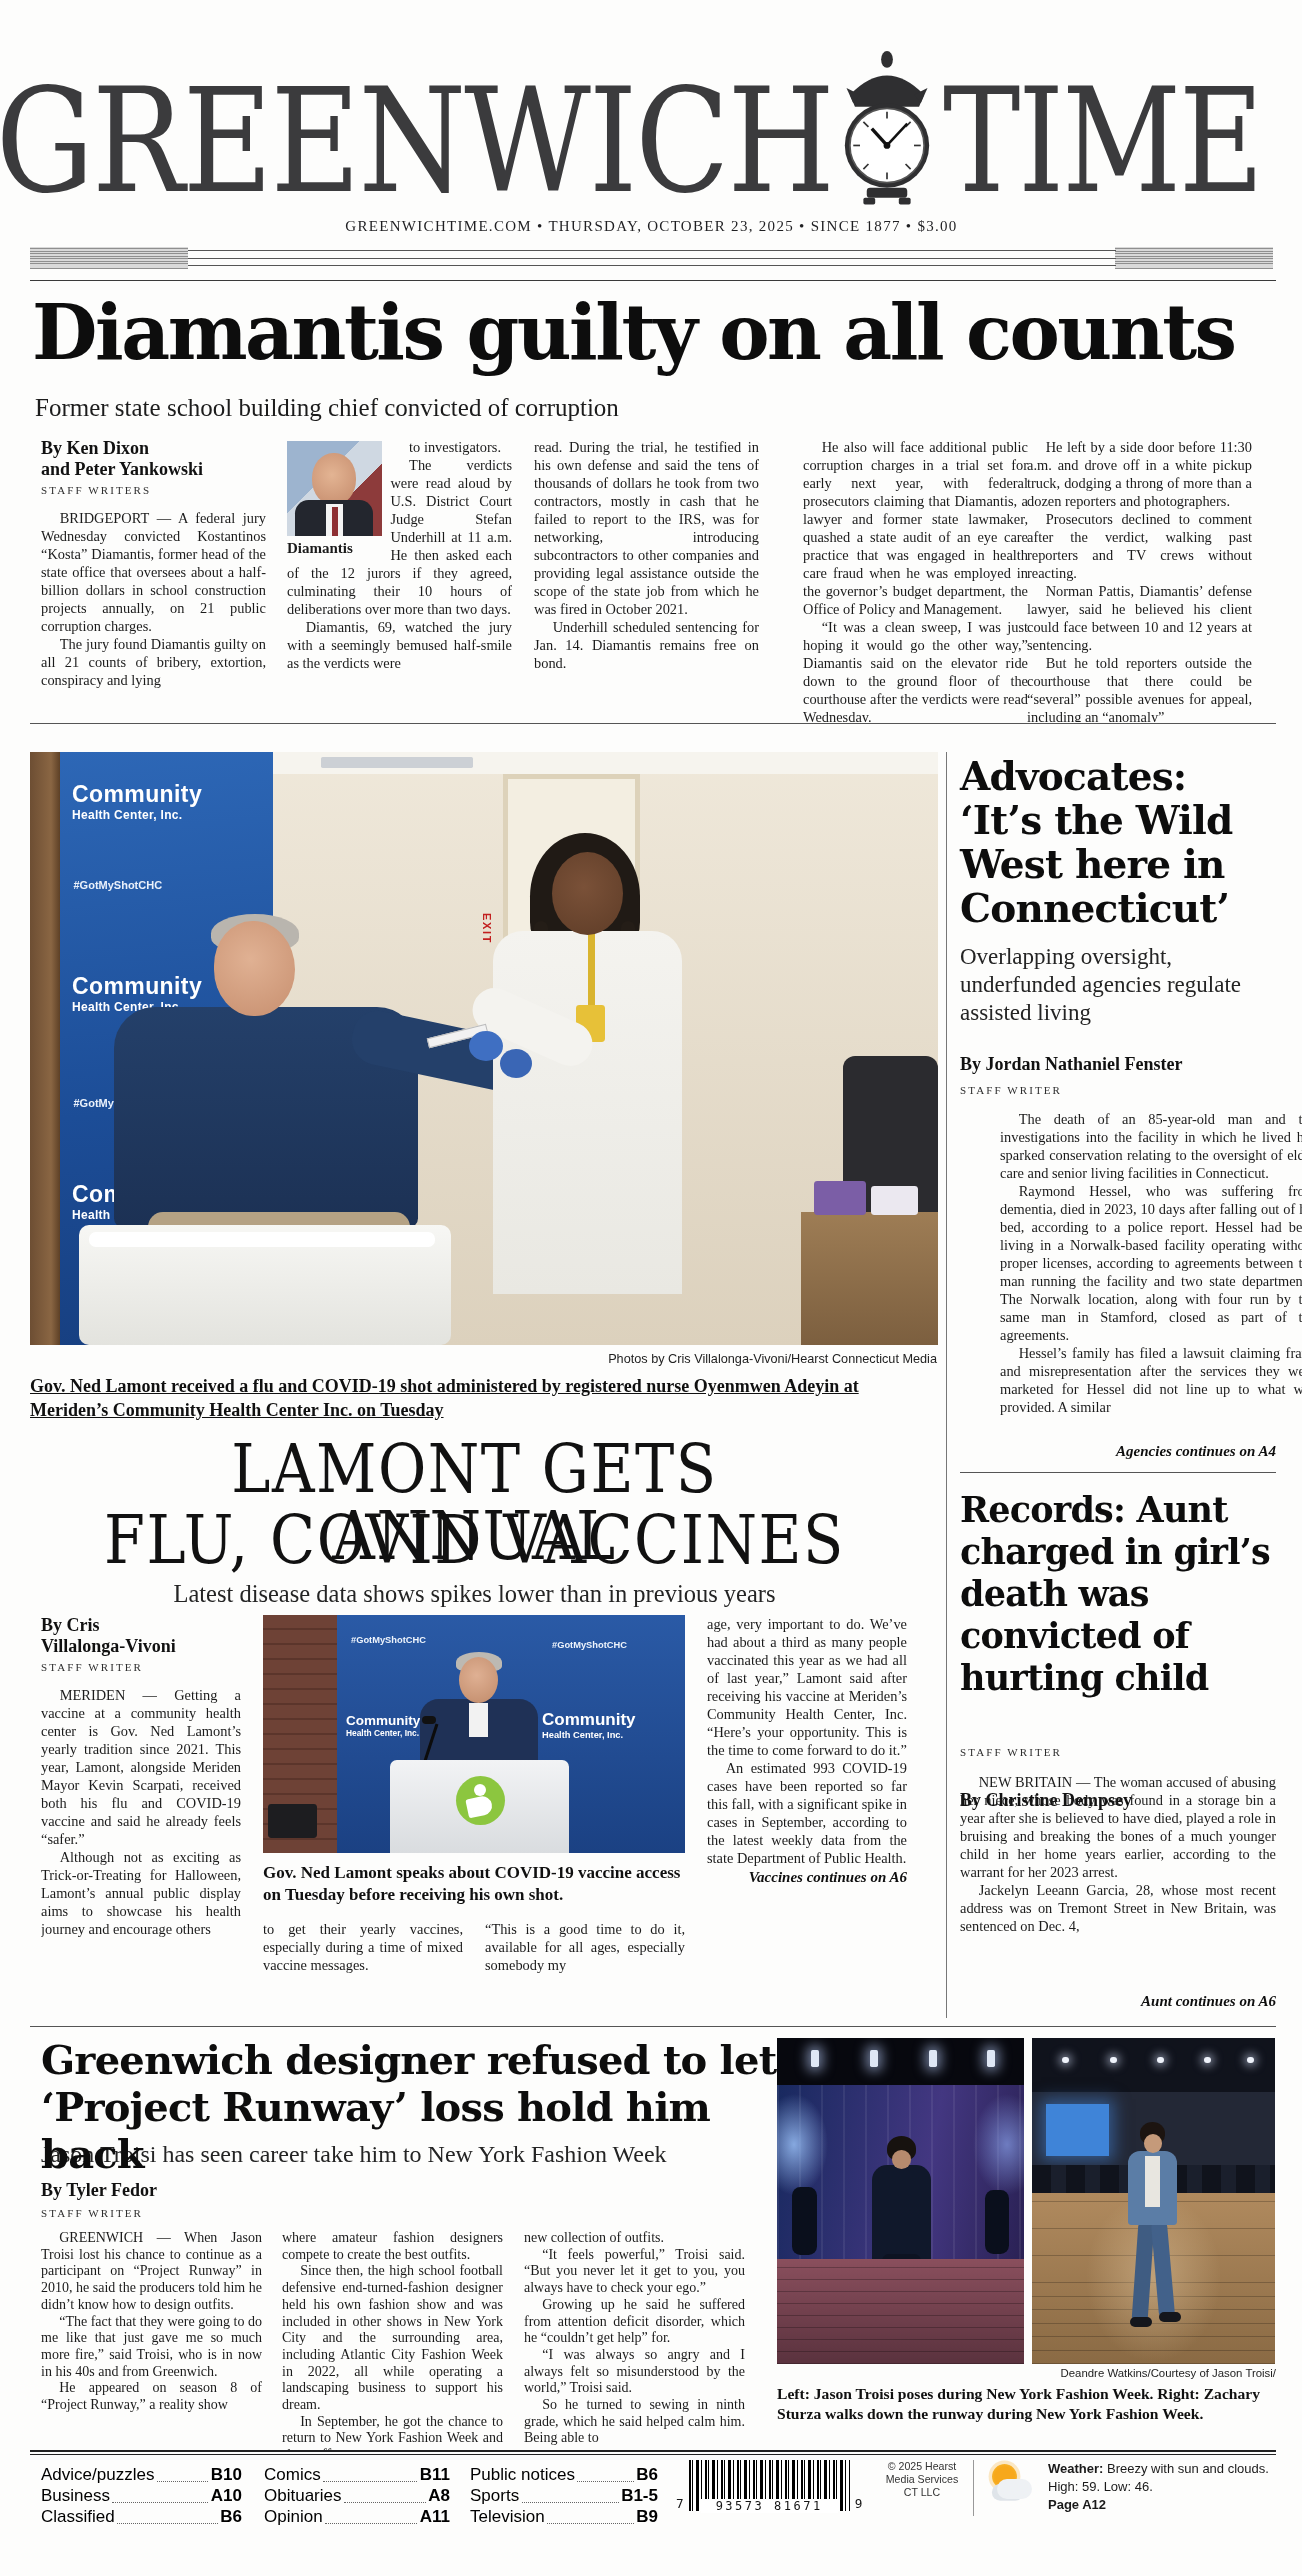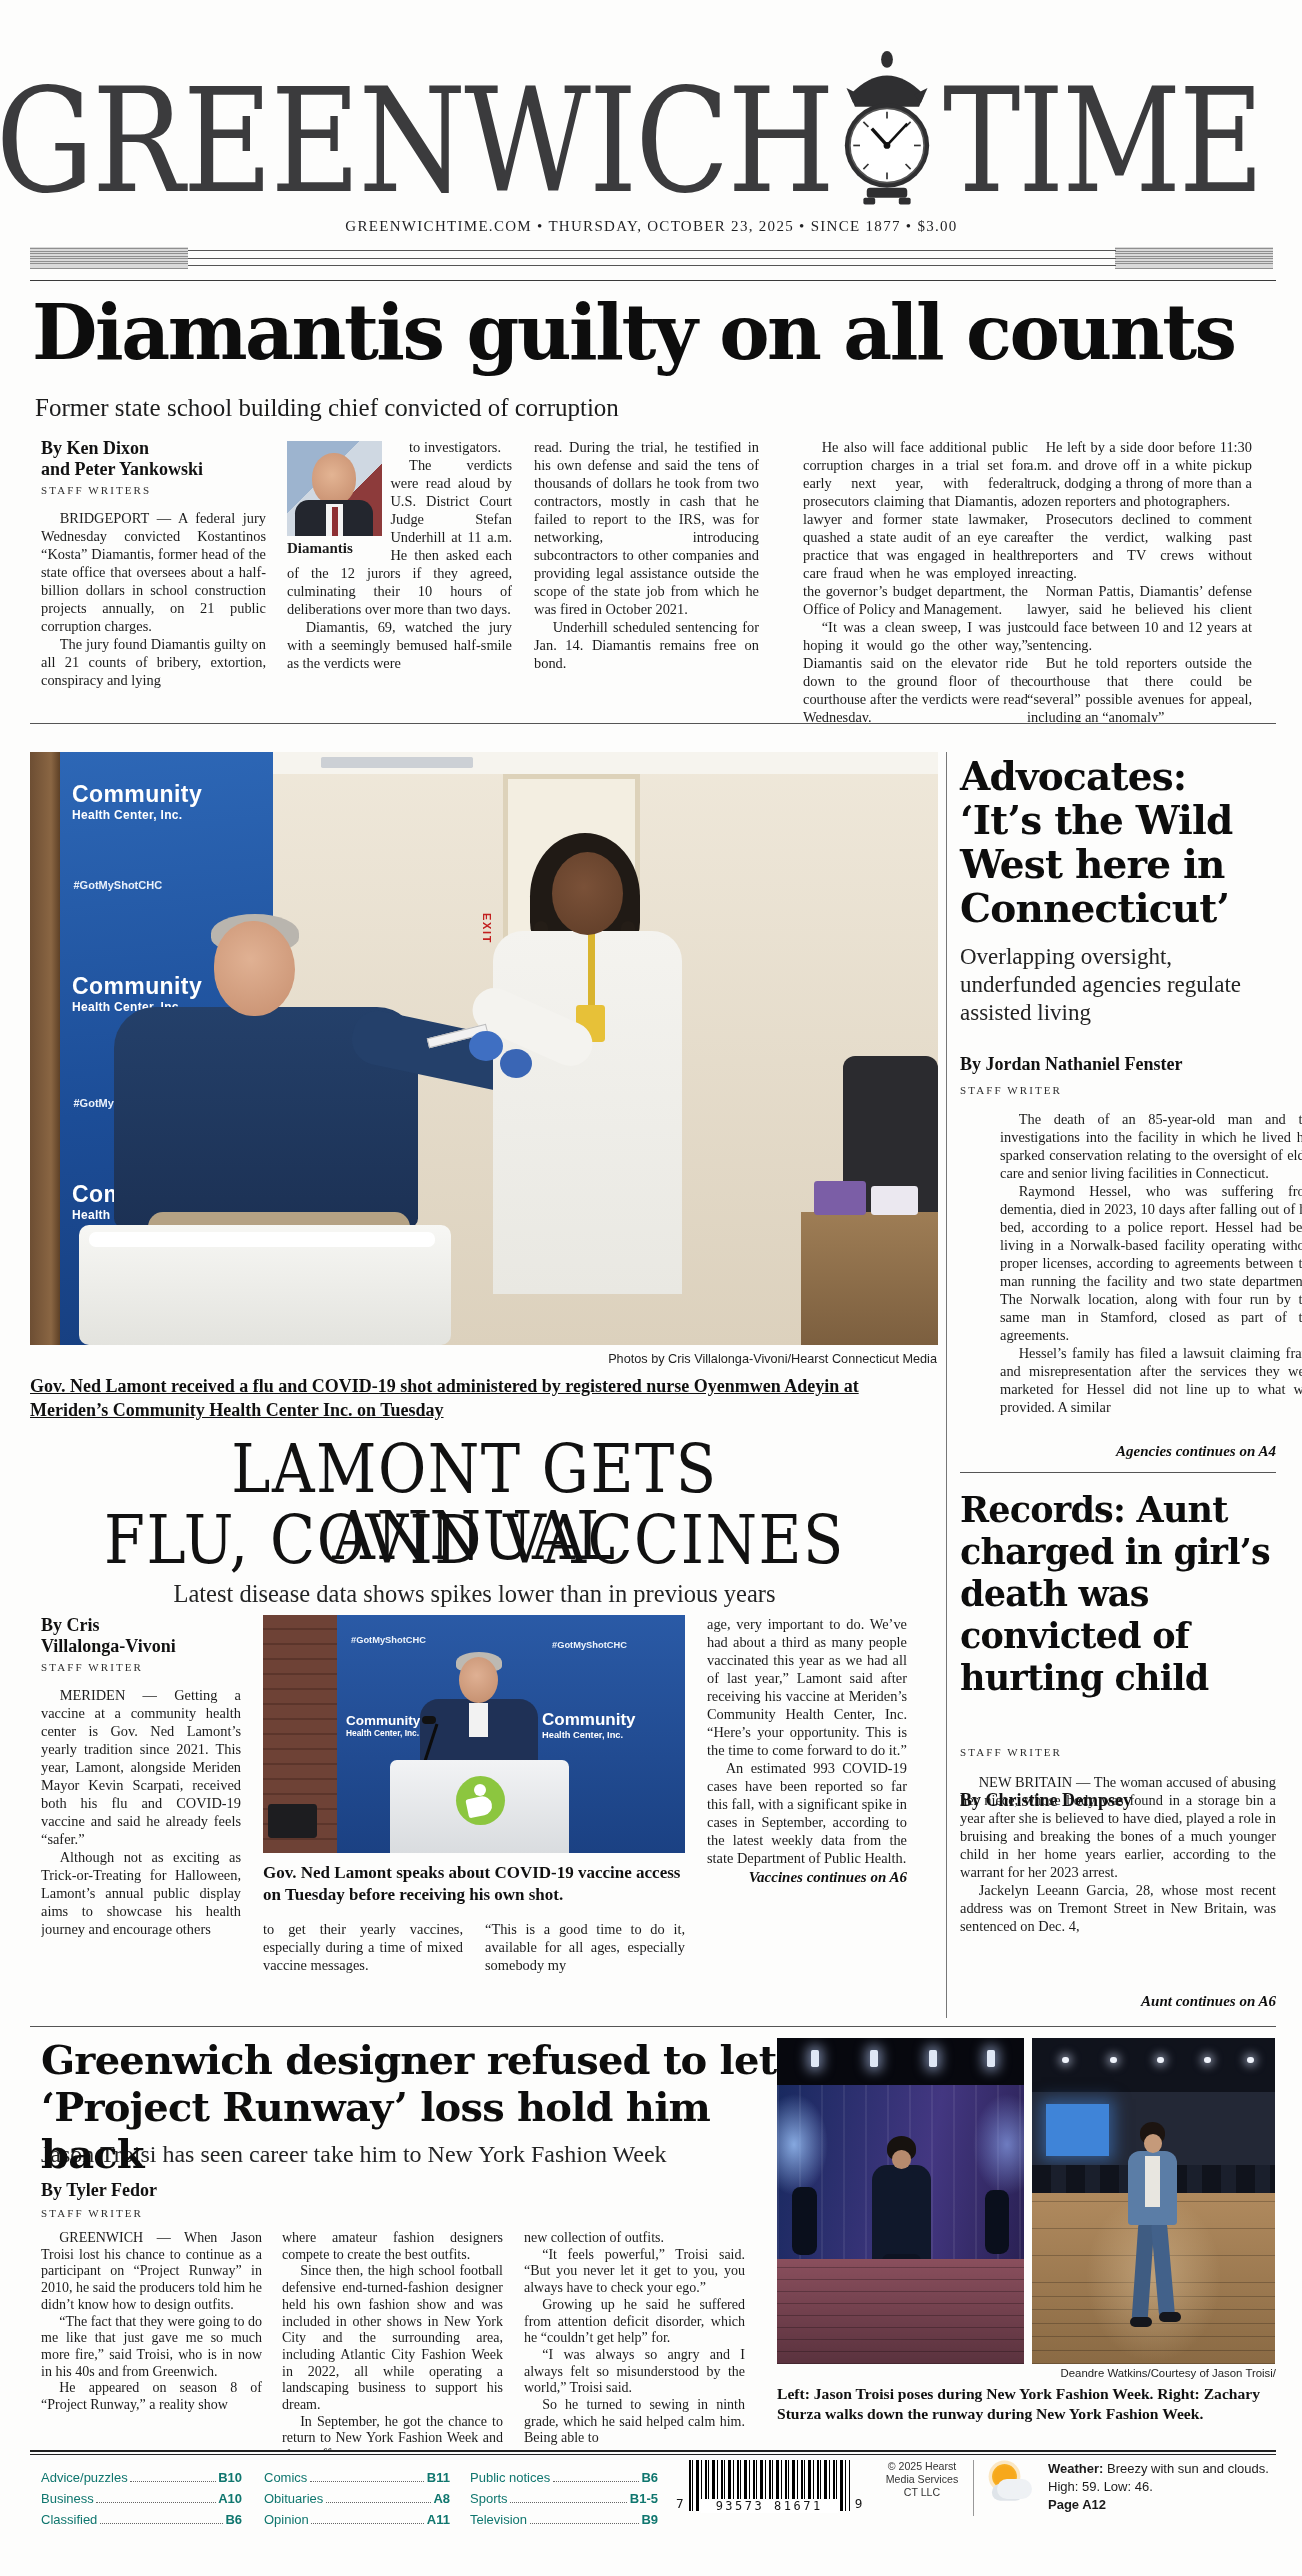--- a/index.html
+++ b/index.html
@@ -122,21 +122,21 @@
   .dm-head{position:absolute;left:25px;top:12px;width:44px;height:52px;background:radial-gradient(circle at 45% 42%,#e3b493,#c3896a);border-radius:48%;}
   .dm-body{position:absolute;left:8.4px;top:59px;width:78px;height:37px;background:#23262e;border-radius:13.5px 13.5px 0 0;}
   .dm-shirt{position:absolute;left:39px;top:63px;width:17px;height:32px;background:#f3f3f3;}
   .dm-tie{position:absolute;left:45px;top:66px;width:6px;height:29px;background:#8d2f33;}
   .diam-cap{font-weight:bold;font-size:15px;margin-top:2.5px;}
   
   .vax-hl{left:41px;width:867px;text-align:center;font-family:"DejaVu Serif",serif;font-size:67px;line-height:1;
           color:#111;letter-spacing:1.7px;transform:scaleX(.88);}
   
   .fline{left:30px;width:1246px;height:1.7px;background:#222;}
-  .idx{display:flex;align-items:flex-end;font-family:"Liberation Sans",sans-serif;font-size:13px;color:#0f766e;height:21px;}
+  .idx{display:flex;align-items:flex-end;font-family:"Liberation Sans",sans-serif;font-size:17px;color:#000000;height:21px;}
   .idx .dots{flex:1;border-bottom:1.7px dotted #666;margin:0 2.5px 3.4px;}
   .idx .pg{font-weight:bold;}
   .barcode-wrap{display:flex;align-items:flex-end;gap:5px;font-family:"DejaVu Sans Mono",monospace;font-size:12.7px;}
   .bars{position:relative;width:161px;height:51px;background:repeating-linear-gradient(90deg,#000 0 1.7px,#fff 1.7px 3.4px,#000 3.4px 4.2px,#fff 4.2px 6.8px,#000 6.8px 10px,#fff 10px 12px,#000 12px 12.7px,#fff 12.7px 16px);}
   .bars .nums{position:absolute;left:12px;right:12px;bottom:-1.7px;background:#fff;text-align:center;font-size:12px;letter-spacing:2.5px;}
   .copyright{font-family:"Liberation Sans",sans-serif;font-size:10.6px;color:#333;text-align:center;line-height:1.25;}
   .vdiv{width:0.8px;height:56px;background:#999;}
   .wicon{position:relative;width:54px;height:46px;}
   .wsun{position:absolute;left:6.8px;top:1.7px;width:25px;height:25px;background:radial-gradient(circle,#f7a81b 55%,#f6c23d);border-radius:50%;box-shadow:0 0 0 3.4px rgba(247,168,27,.25);}
   .wcloud{position:absolute;left:12px;top:17px;width:35px;height:20px;background:#eef1f4;border-radius:12px;box-shadow:-6.8px 3.4px 0 -1.7px #dfe4e9;}

